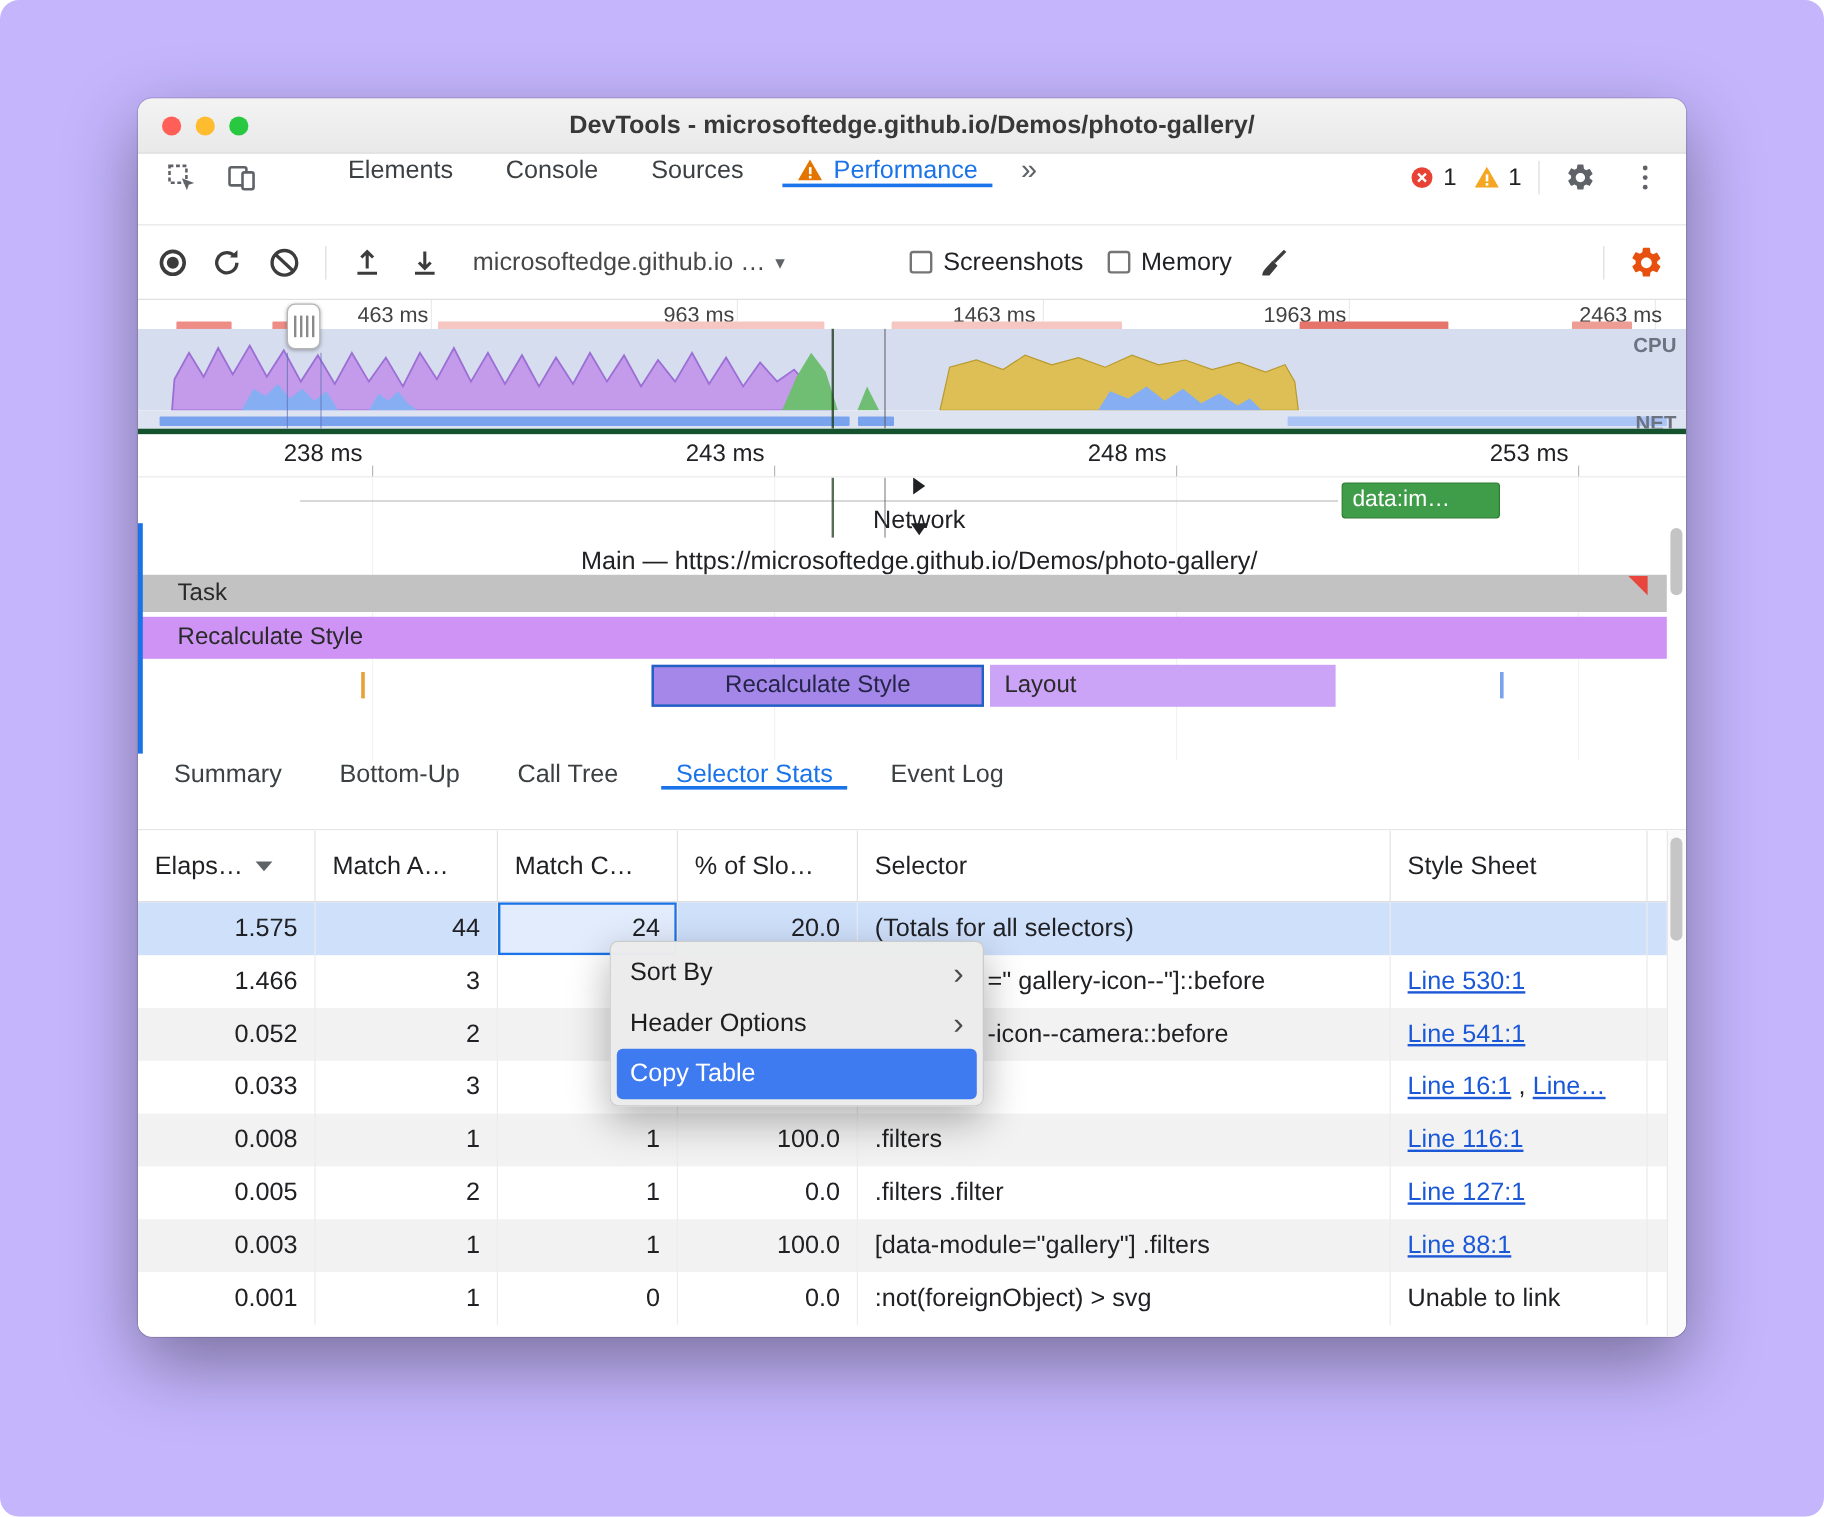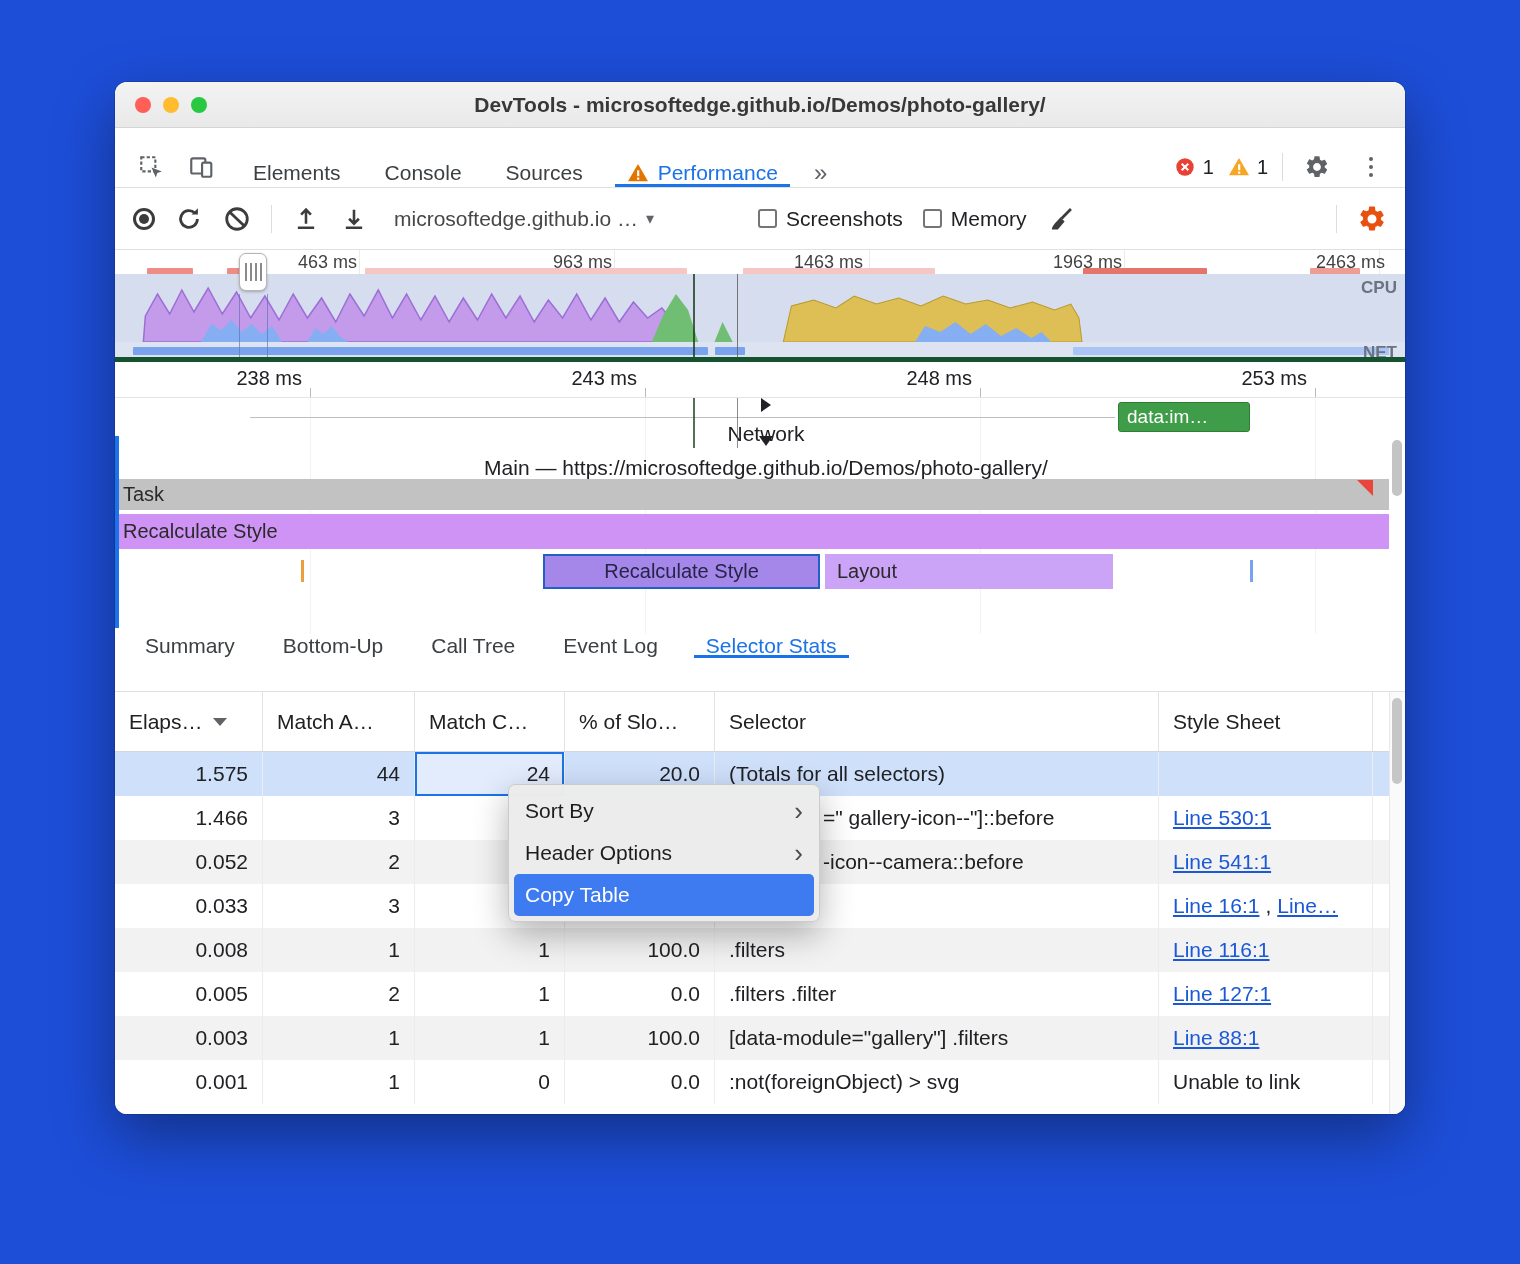--- a/index.html
+++ b/index.html
@@ -1,31 +1,31 @@
 <!DOCTYPE html>
 <html><head>
 <meta charset="utf-8">
 <style>
   * { margin:0; padding:0; box-sizing:border-box; }
   html,body { width:1520px; height:1264px; background:#ffffff; font-family:"Liberation Sans","DejaVu Sans",sans-serif; }
-  .canvas { position:relative; width:1520px; height:1264px; background:#1d4ed8; overflow:hidden; }
+  .canvas { position:relative; width:1520px; height:1264px; background:#c4b5fd; overflow:hidden;border-radius:16px; }
   .window { position:absolute; left:115px; top:82px; width:1290px; height:1032px; background:#fff;
             border-radius:12px; box-shadow:0 22px 60px rgba(0,0,0,.38), 0 0 0 1px rgba(0,0,0,.12);
             overflow:hidden; display:flex; flex-direction:column; }
 
   
   .titlebar { height:46px; flex:0 0 46px; background:linear-gradient(#f3f3f3,#e9e9e9); border-bottom:1px solid #d4d4d4;
               display:flex; align-items:center; position:relative; }
   .traffic { display:flex; gap:12px; margin-left:20px; }
   .light { width:16px; height:16px; border-radius:50%; }
   .light.red { background:#ff5f57; } .light.yellow { background:#febc2e; } .light.green { background:#28c840; }
   .win-title { position:absolute; left:0; right:0; text-align:center; font-size:21px; font-weight:bold; color:#383838; pointer-events:none; }
 
   
-  .tabbar { height:60px; flex:0 0 60px; background:#fff; border-bottom:1px solid #e0e0e0; display:flex; align-items:flex-end; }
+  .tabbar { height:60px; flex:0 0 60px; background:#fff; border-bottom:1px solid #e0e0e0; display:flex; align-items:flex-start;gap:37px; }
   .tool-icons { display:flex; align-items:center; gap:10px; padding:0 10px 0 16px; }
   .icon-btn { width:40px; height:40px; display:flex; align-items:center; justify-content:center; border-radius:6px; color:#5f6368; }
   .tabs { display:flex; align-items:stretch; }
   .tab { display:flex; align-items:center; gap:9px; padding:0 22px; font-size:21px; color:#3c4043; position:relative; cursor:default; }
   .tab.active { color:#1a73e8; }
   .tab.active::after { content:""; position:absolute; left:10px; right:10px; bottom:0; height:3px; background:#1a73e8; }
   .more-tabs { display:flex; align-items:center; padding:0 14px; font-size:24px; color:#5f6368; }
   .tab-right { margin-left:auto; display:flex; align-items:center; gap:14px; padding-right:14px; }
   .badge { display:flex; align-items:center; gap:7px; font-size:20px; color:#202124; }
   .vdiv { width:1px; height:28px; background:#dadce0; }
@@ -71,21 +71,21 @@
   .tri-right { width:0; height:0; border-top:7px solid transparent; border-bottom:7px solid transparent; border-left:10px solid #202124; }
   .tri-down { width:0; height:0; border-left:7px solid transparent; border-right:7px solid transparent; border-top:10px solid #202124; }
   .track-name { font-size:21px; color:#202124; }
   .track-line { position:absolute; left:135px; width:865px; top:19px; height:1px; background:#bfbfbf; }
   .data-badge { position:absolute; left:1003px; top:4px; width:132px; height:30px; background:#3f9d49; border:1px solid #2e7d32;
                 border-radius:3px; color:#fff; font-size:19px; display:flex; align-items:center; padding-left:8px; }
   .main-track { top:38px; height:42px; display:flex; align-items:center; padding-left:12px; gap:10px; }
   .left-accent { position:absolute; left:0; top:38px; width:4px; height:192px; background:#1a73e8; z-index:5; }
   .task-row { top:80px; height:34px; }
   .task-bar { position:absolute; left:0; top:1px; width:1274px; height:31px; background:#c2c2c2; display:flex; align-items:center; padding-left:8px; }
-  .bar-lbl { font-size:20px; color:#2a2a2a; white-space:nowrap; }
+  .bar-lbl { font-size:20px; color:#2a2a2a; white-space:nowrap;margin-left:25px; }
   .long-task { position:absolute; right:16px; top:1px; width:0; height:0; border-left:16px solid transparent; border-top:16px solid #e8453c; }
   .recalc-row { top:114px; height:40px; }
   .recalc-bar { position:absolute; left:0; top:2px; width:1274px; height:35px; background:#ce93f5; display:flex; align-items:center; padding-left:8px; }
   .sub-row { top:154px; height:40px; }
   .sel-event { position:absolute; left:428px; top:2px; width:277px; height:35px; background:#a487e8; border:2px solid #2160c4;
                display:flex; align-items:center; justify-content:center; font-size:20px; color:#25254a; z-index:4; }
   .layout-event { position:absolute; left:710px; top:2px; width:288px; height:35px; background:#cba3f7; display:flex; align-items:center; padding-left:12px; font-size:20px; color:#2a2a2a; }
   .tick-orange { position:absolute; left:186px; top:8px; width:3px; height:22px; background:#e8a03c; }
   .tick-blue { position:absolute; left:1135px; top:8px; width:3px; height:22px; background:#7aa3ee; }
   .fscroll { position:absolute; right:3px; top:42px; width:10px; height:56px; border-radius:5px; background:#c4c4c4; z-index:7; }
@@ -403,25 +403,25 @@
   <div class="btabs">
     <div class="btab">
           <span>Summary</span>
         </div>
     <div class="btab">
           <span>Bottom-Up</span>
         </div>
     <div class="btab">
           <span>Call Tree</span>
         </div>
+    <div class="btab active">
+          <span>Selector Stats</span>
+        </div>
     <div class="btab">
           <span>Event Log</span>
-        </div>
-    <div class="btab active">
-          <span>Selector Stats</span>
         </div>
   </div>
 
   <div class="table-wrap">
     <div class="thead">
       <div class="th">
         <span>Elaps…</span>
         <span class="sort-arrow"></span>
       </div>
       <div class="th">

